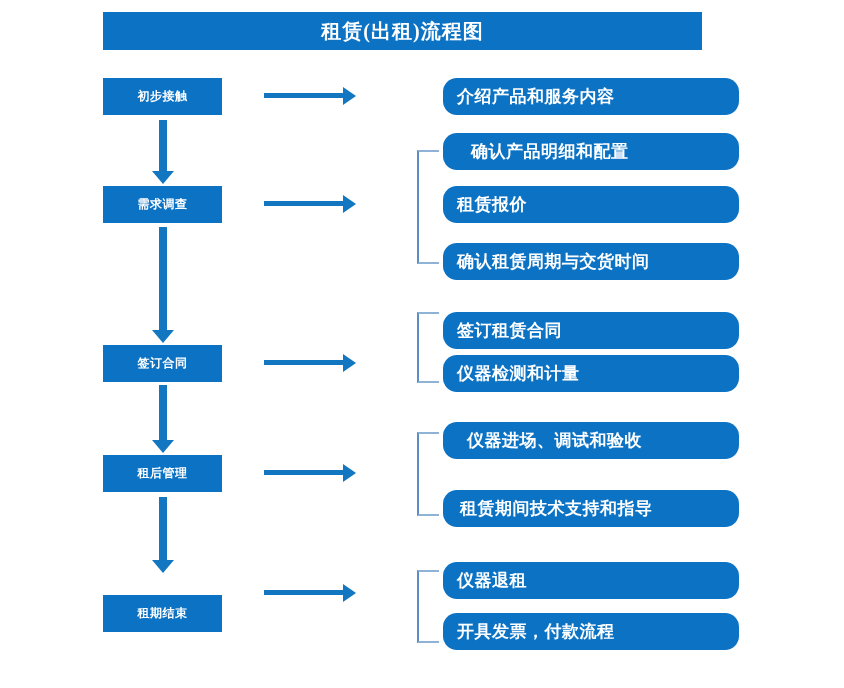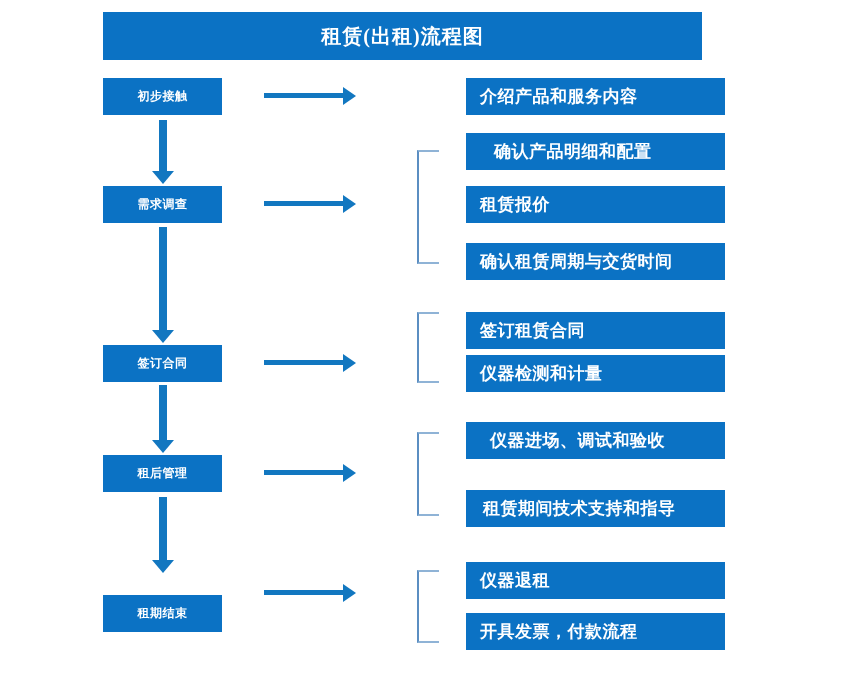--- a/index.html
+++ b/index.html
@@ -18,21 +18,21 @@
     width: 844px;
     height: 688px;
   }
 
   
   .title-bar {
     position: absolute;
     left: 103px;
     top: 12px;
     width: 599px;
-    height: 48px;
+    height: 38px;
     background: #0b72c4;
     color: #ffffff;
     display: flex;
     align-items: center;
     justify-content: center;
     font-size: 20px;
     font-weight: bold;
     letter-spacing: 1px;
   }
 
@@ -48,27 +48,28 @@
   }
   .box-left {
     left: 103px;
     width: 119px;
     height: 37px;
     justify-content: center;
     font-size: 12px;
     letter-spacing: 0.5px;
   }
   .box-right {
-    left: 466px;
-    width: 259px;
+    left: 443px;
+    width: 296px;
     height: 37px;
     justify-content: flex-start;
     padding-left: 14px;
     font-size: 17px;
     letter-spacing: 0.5px;
+    border-radius: 14px;
   }
 
   
   .v-arrow {
     position: absolute;
     width: 22px;
   }
   .v-arrow .shaft {
     position: absolute;
     left: 7px;

